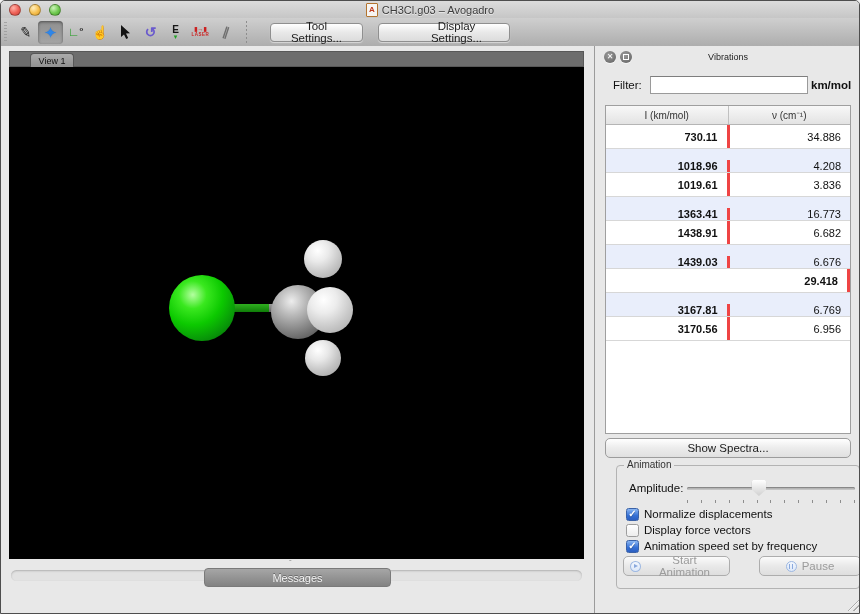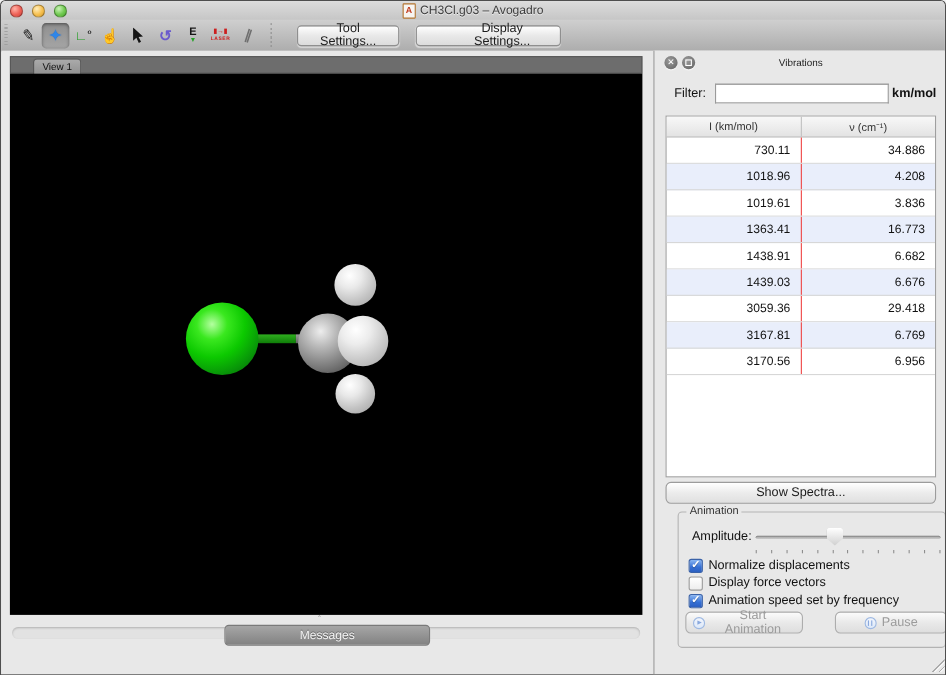--- a/index.html
+++ b/index.html
@@ -118,24 +118,24 @@
     font-family:inherit;}
   .unit-label{position:absolute;left:216px;top:33px;font-size:11.5px;font-weight:bold;color:#111;}
 
   .freq-table{position:absolute;left:10px;top:59px;width:246px;height:329px;
     background:#fff;border:1px solid #9f9f9f;box-sizing:border-box;overflow:hidden;}
   .ft-header{display:flex;height:18px;background:linear-gradient(#f8f8f8,#e3e3e3);
     border-bottom:1px solid #b5b5b5;}
   .ft-header .hc{flex:1;font-size:10px;color:#333;display:flex;align-items:center;justify-content:center;}
   .ft-header .hc:first-child{border-right:1px solid #c0c0c0;}
   .ft-row{display:flex;height:23px;border-bottom:1px solid #d7d7d7;}
-  .ft-row.alt{background:#e9eefb;}
+  .ft-row.alt{background:#e9eefb;align-items:flex-end;}
   .ft-row .c{flex:1;font-size:11px;color:#111;display:flex;align-items:center;justify-content:flex-end;
     padding-right:9px;box-sizing:border-box;}
-  .ft-row .c:first-child{border-right:1px solid #ef4444;}
+  .ft-row .c:first-child{border-right:3px solid #ef4444;font-weight:bold;}
 
   .spectra-btn{position:absolute;left:10px;top:392px;width:246px;height:20px;box-sizing:border-box;
     border:1px solid #9c9c9c;border-radius:5px;background:linear-gradient(#ffffff,#ececec 50%,#e0e0e0);
     font-size:11.5px;color:#1a1a1a;display:flex;align-items:center;justify-content:center;font-family:inherit;}
 
   .anim-group{position:absolute;left:21px;top:419px;width:244px;height:124px;box-sizing:border-box;
     border:1px solid #b3b3b3;border-radius:4px;}
   .anim-label{position:absolute;left:7px;top:-7px;background:#e8e8e8;padding:0 3px;
     font-size:10px;color:#333;}
   .amp-label{position:absolute;left:12px;top:16px;font-size:11.5px;color:#111;}
@@ -286,21 +286,20 @@
             </div>
             <div class="ft-row">
               <span class="c">1438.91</span>
               <span class="c">6.682</span>
             </div>
             <div class="ft-row alt">
               <span class="c">1439.03</span>
               <span class="c">6.676</span>
             </div>
             <div class="ft-row">
-              <span class="c">3059.36</span>
               <span class="c">29.418</span>
             </div>
             <div class="ft-row alt">
               <span class="c">3167.81</span>
               <span class="c">6.769</span>
             </div>
             <div class="ft-row">
               <span class="c">3170.56</span>
               <span class="c">6.956</span>
             </div>

